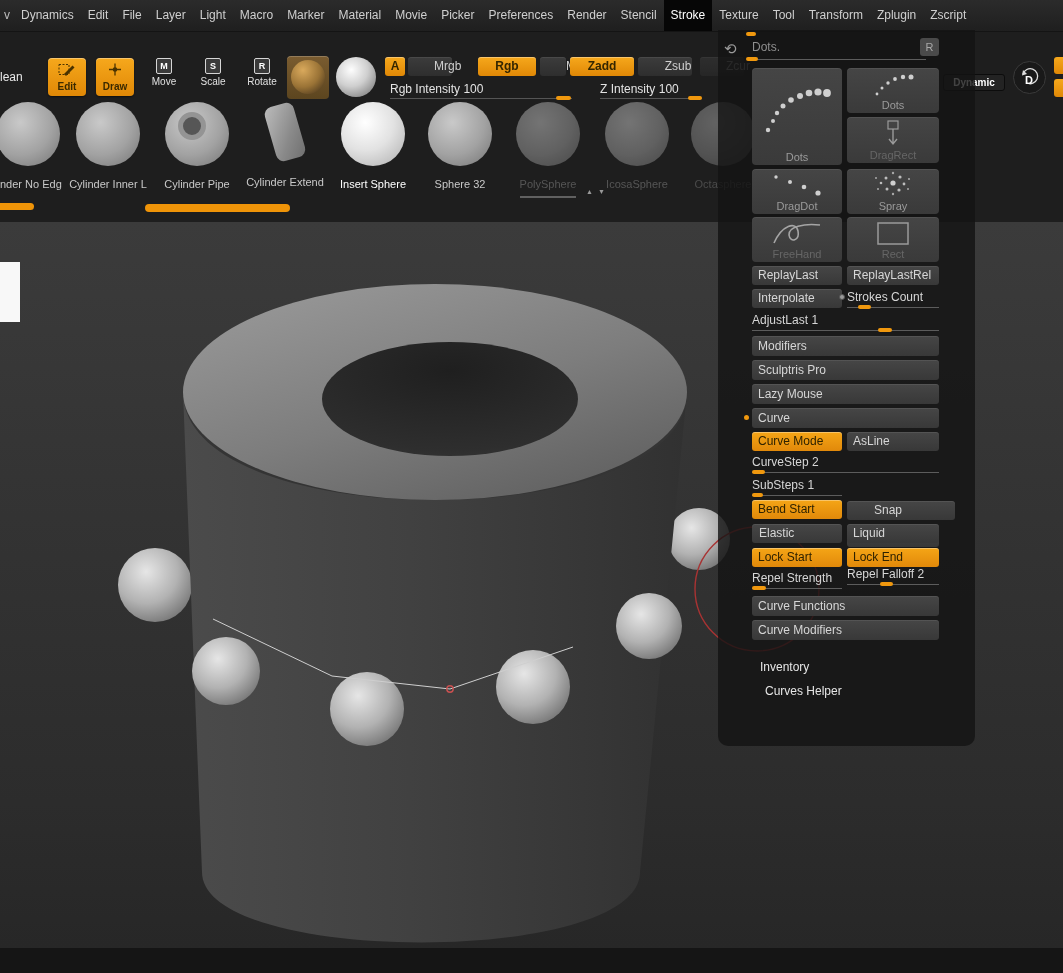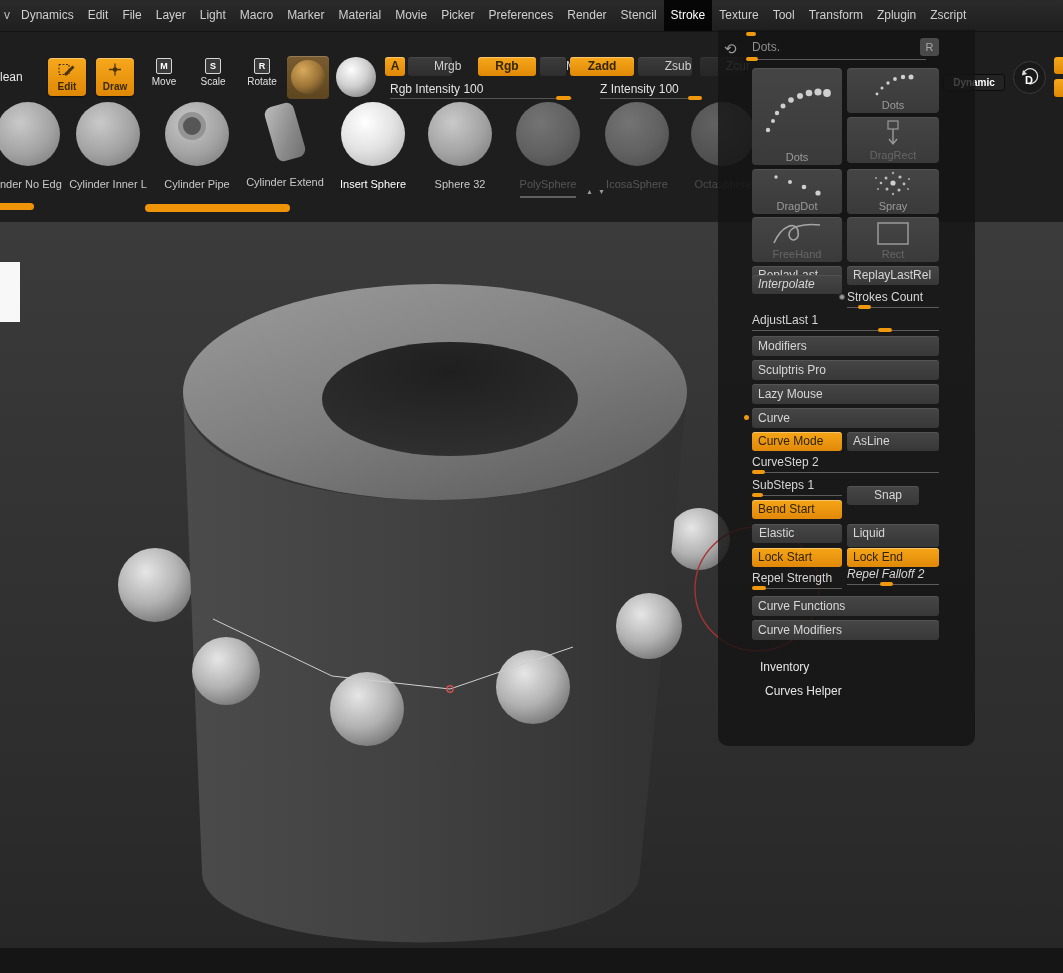--- a/index.html
+++ b/index.html
@@ -343,21 +343,21 @@
     <div class="ptile" style="left:129px;top:187px;width:92px;height:45px;">
       <svg width="92" height="32" viewBox="0 0 92 32">
         <rect x="31" y="6" width="30" height="21" fill="none" stroke="#9a9a9a" stroke-width="1.5"></rect>
       </svg>
       <div class="tilelabel dim">Rect</div>
     </div>
 
     <div class="pbtn" style="left:34px;top:236px;width:90px;">ReplayLast</div>
     <div class="pbtn" style="left:129px;top:236px;width:92px;">ReplayLastRel</div>
 
-    <div class="pbtn" style="left:34px;top:245px;width:90px;font-style:italic;">Interpolate</div>
+    <div class="pbtn" style="left:34px;top:259px;width:90px;">Interpolate</div>
     <div class="dotmark" style="left:121px;top:264px;width:6px;height:6px;background:#9a9a9a;border:1px solid #555;"></div>
     <div class="pslider" style="left:129px;top:260px;width:92px;height:18px;">
       <span>Strokes Count</span>
       <div class="ptrack" style="left:0;top:17px;width:92px;"></div>
       <div class="pthumb" style="left:11px;top:15px;width:13px;"></div>
     </div>
 
     <div class="pslider" style="left:34px;top:283px;width:187px;height:18px;">
       <span>AdjustLast</span>
       <span>1</span>
@@ -381,37 +381,37 @@
       <div class="ptrack" style="left:0;top:17px;width:187px;"></div>
       <div class="pthumb" style="left:0;top:15px;width:13px;"></div>
     </div>
 
     <div class="pslider" style="left:34px;top:448px;width:90px;height:18px;">
       <span>SubSteps</span>
       <span>1</span>
       <div class="ptrack" style="left:0;top:17px;width:90px;"></div>
       <div class="pthumb" style="left:0;top:15px;width:11px;"></div>
     </div>
-    <div class="pbtn" style="left:129px;top:456px;width:72px;padding-left:27px;">Snap</div>
+    <div class="pbtn" style="left:129px;top:471px;width:108px;padding-left:27px;">Snap</div>
 
     <div class="pbtn on" style="left:34px;top:470px;width:90px;">Bend Start</div>
     <div class="pbtn" style="left:129px;top:470px;width:92px;margin-top:28px;">Bend End</div>
 
     <div class="pbtn" style="left:34px;top:494px;width:90px;padding-left:7px;">Elastic</div>
     <div class="pbtn" style="left:129px;top:494px;width:92px;">Liquid</div>
 
     <div class="pbtn on" style="left:34px;top:518px;width:90px;">Lock Start</div>
     <div class="pbtn on" style="left:129px;top:518px;width:92px;">Lock End</div>
 
     <div class="pslider" style="left:34px;top:541px;width:90px;height:18px;">
       <span>Repel Strength</span>
       <div class="ptrack" style="left:0;top:17px;width:90px;"></div>
       <div class="pthumb" style="left:0;top:15px;width:14px;"></div>
     </div>
-    <div class="pslider" style="left:129px;top:537px;width:92px;height:18px;font-style:italic;">
+    <div class="pslider" style="left:129px;top:537px;width:92px;height:18px;">
       <span>Repel Falloff</span>
       <span>2</span>
       <div class="ptrack" style="left:0;top:17px;width:92px;"></div>
       <div class="pthumb" style="left:33px;top:15px;width:13px;"></div>
     </div>
 
     <div class="pbtn" style="left:34px;top:566px;width:187px;height:20px;line-height:20px;">Curve Functions</div>
     <div class="pbtn" style="left:34px;top:590px;width:187px;height:20px;line-height:20px;">Curve Modifiers</div>
 
     <span class="freetext" style="left:42px;top:630px;">Inventory</span>

